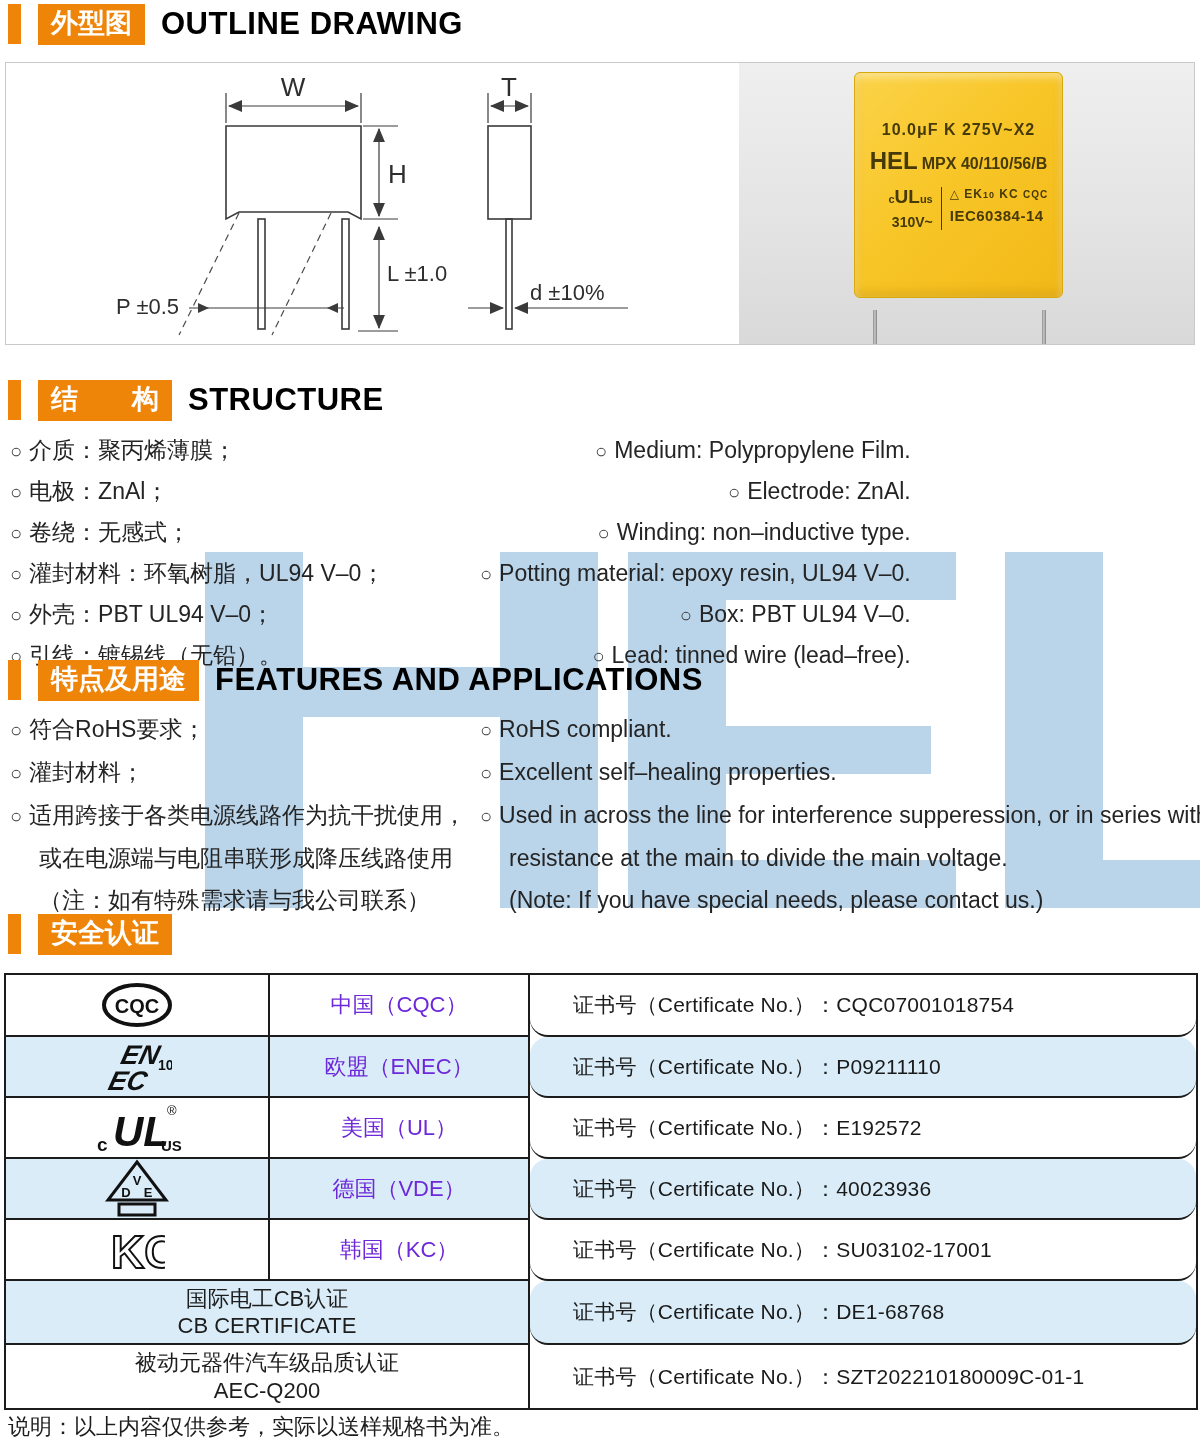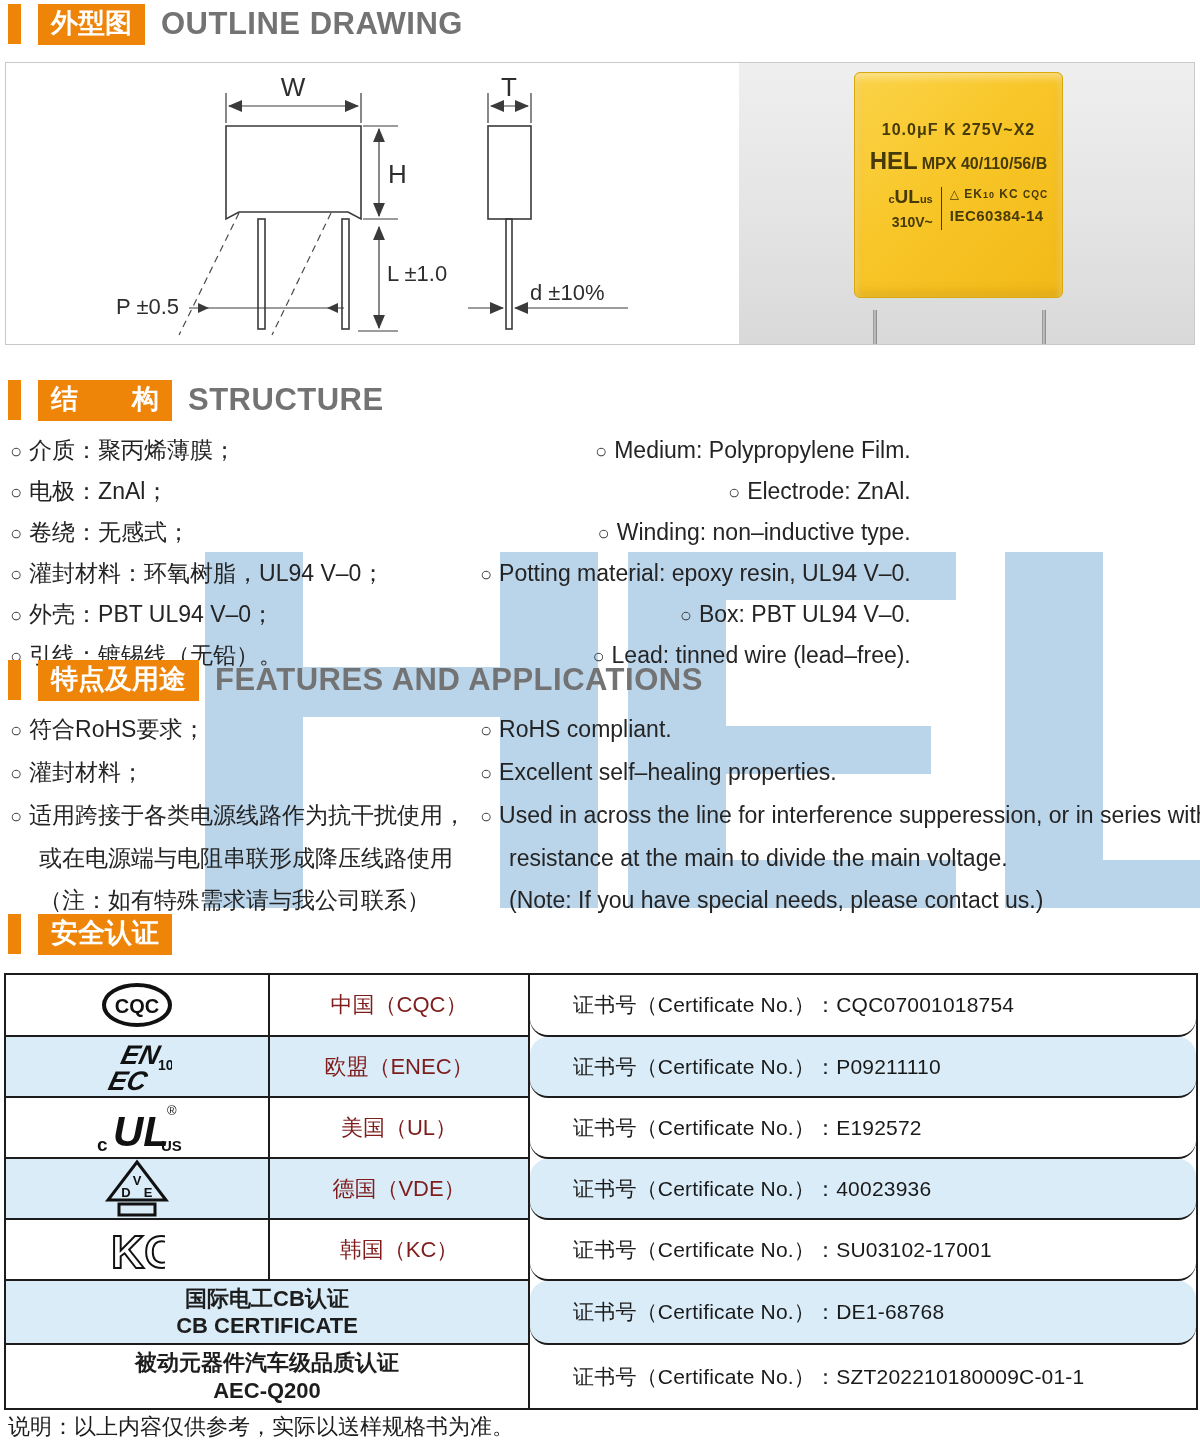--- a/index.html
+++ b/index.html
@@ -4,21 +4,21 @@
 <style>
   html,body{margin:0;padding:0;background:#fff;}
   body{font-family:"Liberation Sans","DejaVu Sans",sans-serif;}
   #page{position:relative;width:1200px;height:1444px;background:#fff;overflow:hidden;}
   #watermark{position:absolute;left:0;top:0;z-index:0;pointer-events:none;}
 
   
   .sec-head{position:absolute;display:flex;align-items:center;height:44px;z-index:2;}
   .sec-bar{width:13px;height:40px;background:#EE8408;margin-right:17px;flex:0 0 auto;}
   .sec-badge{background:#EE8408;color:#fff;font-weight:bold;font-size:27px;line-height:1;padding:6px 13px 8px;white-space:nowrap;}
-  .sec-en{color:#737373;font-weight:bold;font-size:31px;margin-left:16px;white-space:nowrap;letter-spacing:0.5px;}
+  .sec-en{color:#000000;font-weight:bold;font-size:31px;margin-left:16px;white-space:nowrap;letter-spacing:0.5px;}
 
   
   #outline-panel{position:absolute;left:5px;top:62px;width:1188px;height:281px;border:1px solid #c9c9c9;background:#fff;z-index:1;}
   #outline-svg{position:absolute;left:0;top:0;}
   .dl{stroke:#3a3a3a;stroke-width:1.6;fill:none;}
   .dl-thin{stroke:#3a3a3a;stroke-width:1.2;fill:none;}
   .dl-dash{stroke:#4a4a4a;stroke-width:1.2;fill:none;stroke-dasharray:7 5;}
   .dim-text{fill:#2e2e2e;font-size:22px;font-family:"Liberation Sans","DejaVu Sans",sans-serif;}
   .dim-text-big{fill:#2e2e2e;font-size:26px;font-family:"Liberation Sans","DejaVu Sans",sans-serif;}
   .ah{fill:#3a3a3a;stroke:none;}
@@ -49,23 +49,23 @@
   .blist.loose li{line-height:42px;}
   .dot{font-size:20px;margin-right:7px;color:#3a3a3a;}
   .cont{padding-left:29px;}
 
   
   #approvals{position:absolute;left:4px;top:973px;width:1190px;border:2px solid #1c1c1c;display:grid;
     grid-template-columns:264px 260px 1fr;grid-template-rows:62px 61px 61px 61px 61px 64px 63px;z-index:2;background:#fff;}
   .cell{border-right:2px solid #1c1c1c;border-bottom:2px solid #1c1c1c;display:flex;align-items:center;justify-content:center;}
   .cell.cert{justify-content:flex-start;padding-left:43px;border-right:none;border-radius:18px;}
   .cell.last-row{border-bottom:none;}
-  .cell.merged{grid-column:1 / 3;flex-direction:column;line-height:1.25;font-weight:bold;}
+  .cell.merged{grid-column:1 / 3;flex-direction:column;line-height:1.25;}
   .row-blue{background:#D9ECF8;}
-  .region-txt{font-size:22px;color:#7f1d1d;}
+  .region-txt{font-size:22px;color:#6d28d9;}
   .cert-txt{font-size:21px;color:#1a1a1a;letter-spacing:0.2px;}
   .merged-l1,.merged-l2{font-size:22px;color:#1d1d1d;}
 
   .logo-svg text{font-family:"Liberation Sans","DejaVu Sans",sans-serif;}
 
   #footer-note{position:absolute;left:8px;top:1412px;font-size:22px;color:#1d1d1d;z-index:2;}
 </style>
 </head>
 <body>
 

